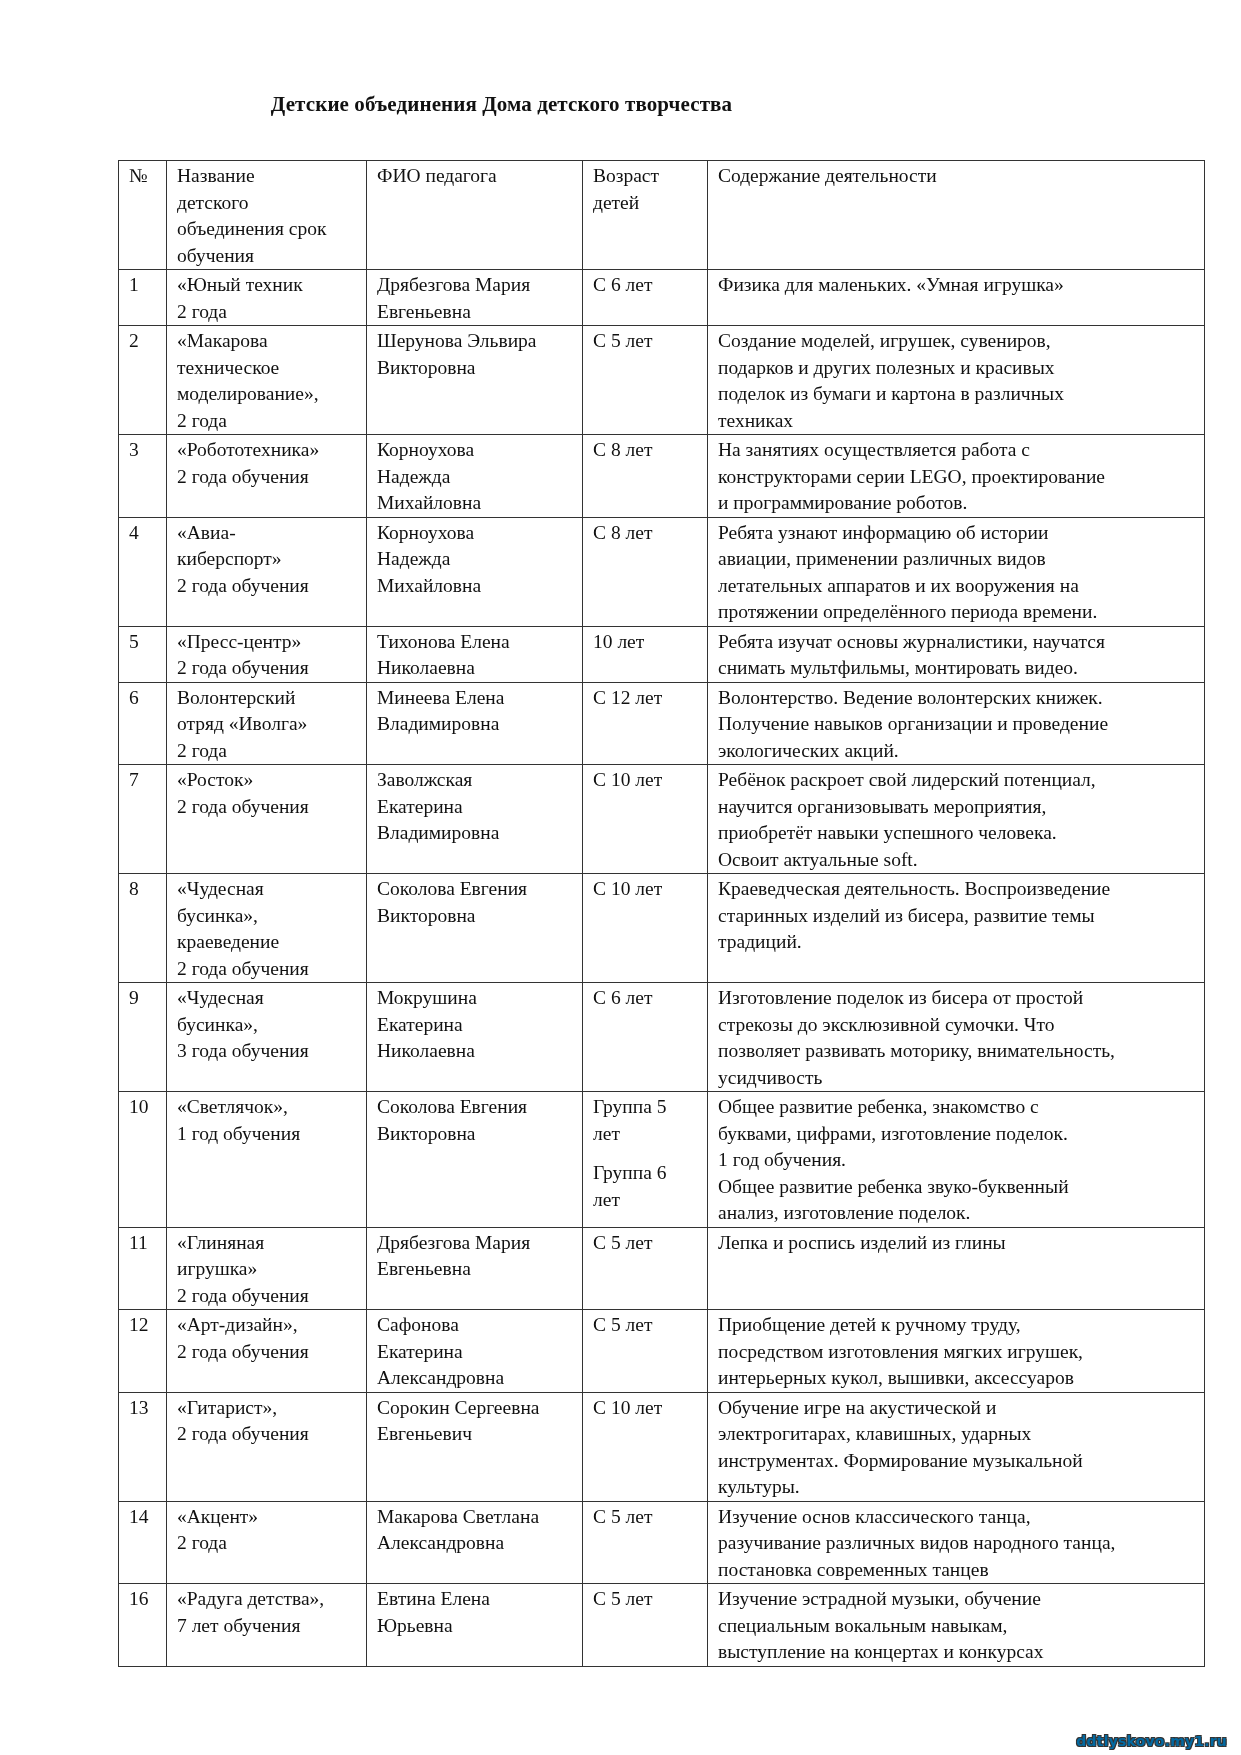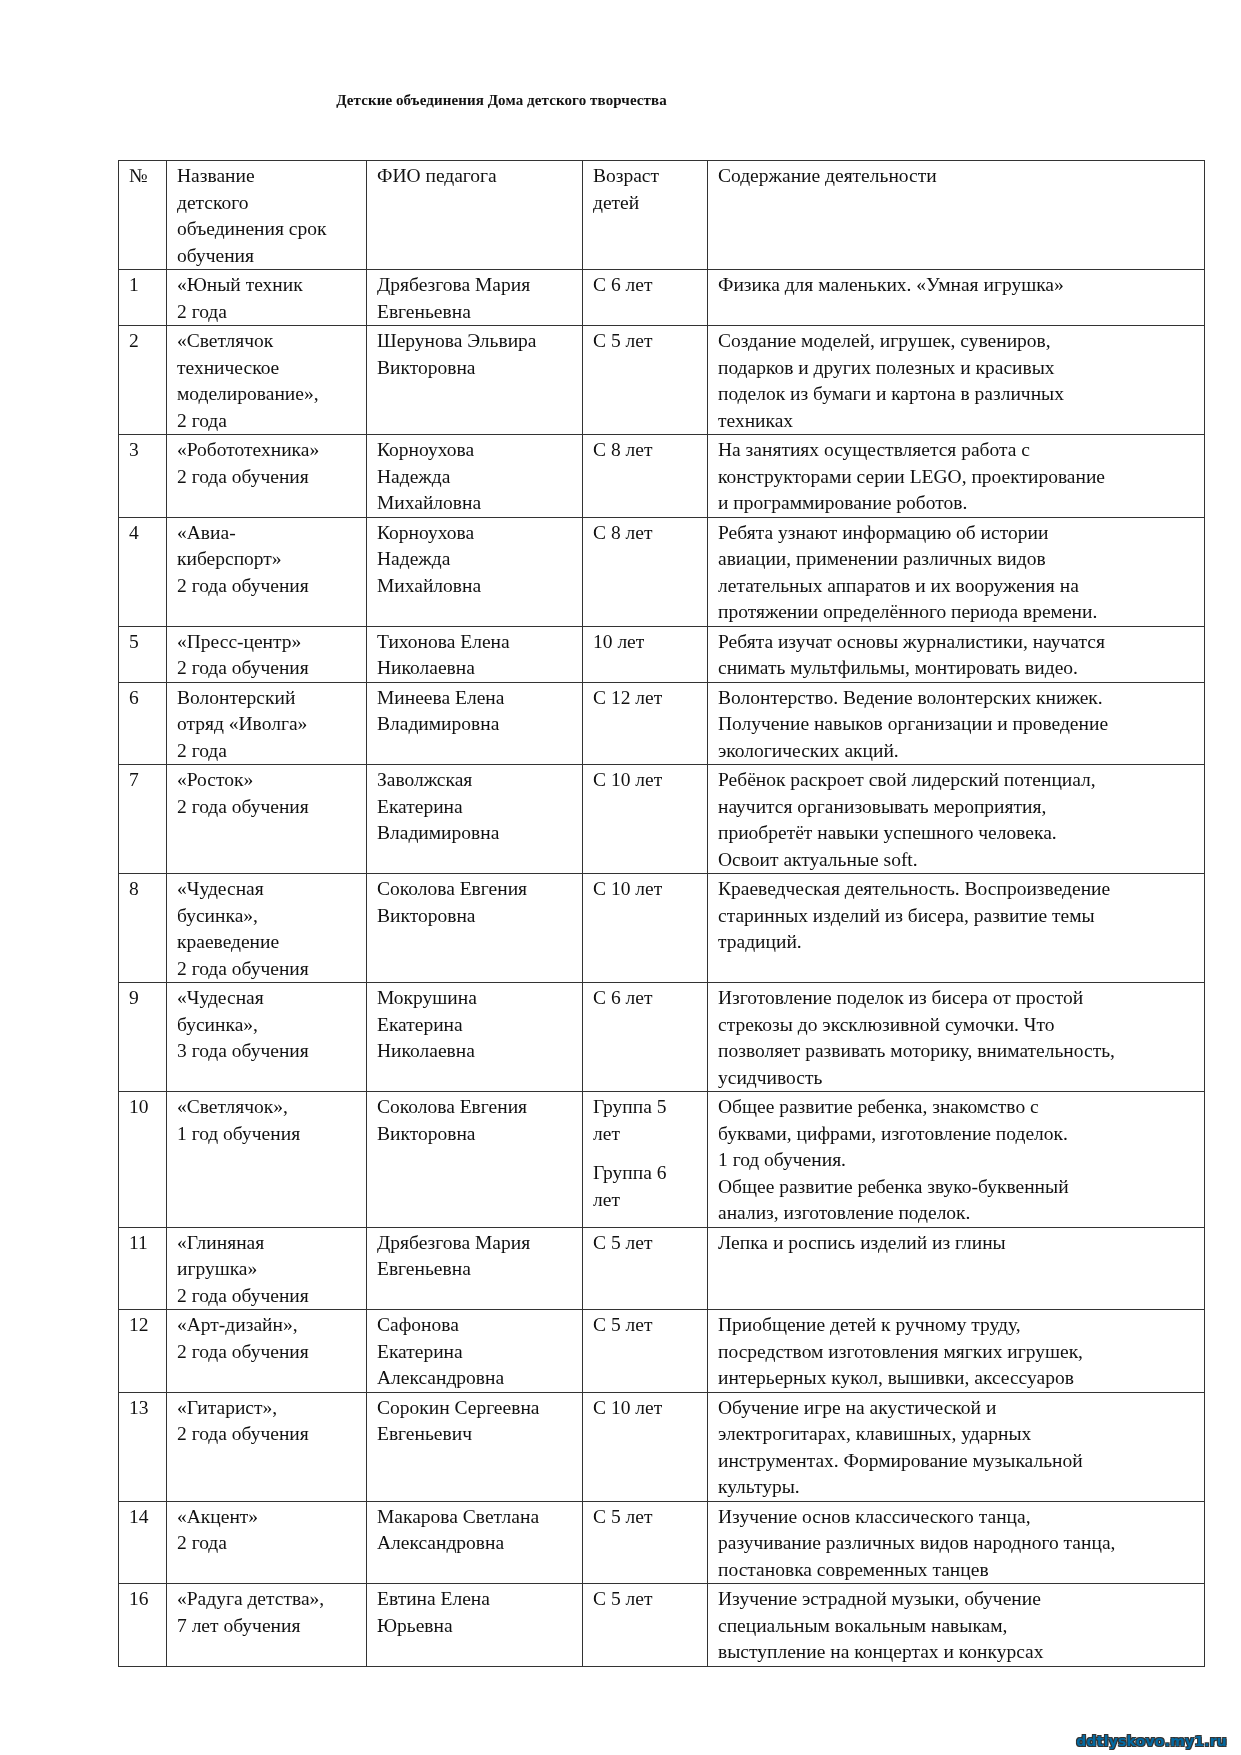--- a/index.html
+++ b/index.html
@@ -2,21 +2,21 @@
 <html><head>
 <meta charset="utf-8">
 <style>
   html, body { margin: 0; padding: 0; background: #ffffff; }
   body {
     width: 1241px; height: 1755px; position: relative; overflow: hidden;
     font-family: "Liberation Serif", "DejaVu Serif", serif; color: #111;
   }
   .title {
     position: absolute; top: 92px; left: 0; width: 1003px; text-align: center;
-    font-weight: bold; font-size: 15px; letter-spacing: 0.1px;
+    font-weight: bold; font-size: 21px; letter-spacing: 0.1px;
   }
   table.main {
     position: absolute; top: 160px; left: 118px; width: 1086px;
     border-collapse: collapse; table-layout: fixed;
     font-size: 19.5px; line-height: 26.5px;
   }
   table.main td, table.main th {
     border: 1.5px solid #333; vertical-align: top; padding: 2px 6px 0 10px;
     font-weight: normal; text-align: left;
   }
@@ -81,21 +81,21 @@
         <td class="age">
           <span class="line">С 6 лет</span>
         </td>
         <td class="desc">
           <span class="line">Физика для маленьких. «Умная игрушка»</span>
         </td>
       </tr>
       <tr>
         <td class="num">2</td>
         <td class="name">
-          <span class="line">«Светлячок</span>
+          <span class="line">«Макарова</span>
           <span class="line">техническое</span>
           <span class="line">моделирование»,</span>
           <span class="line">2 года</span>
         </td>
         <td class="teacher">
           <span class="line">Шерунова Эльвира</span>
           <span class="line">Викторовна</span>
         </td>
         <td class="age">
           <span class="line">С 5 лет</span>

